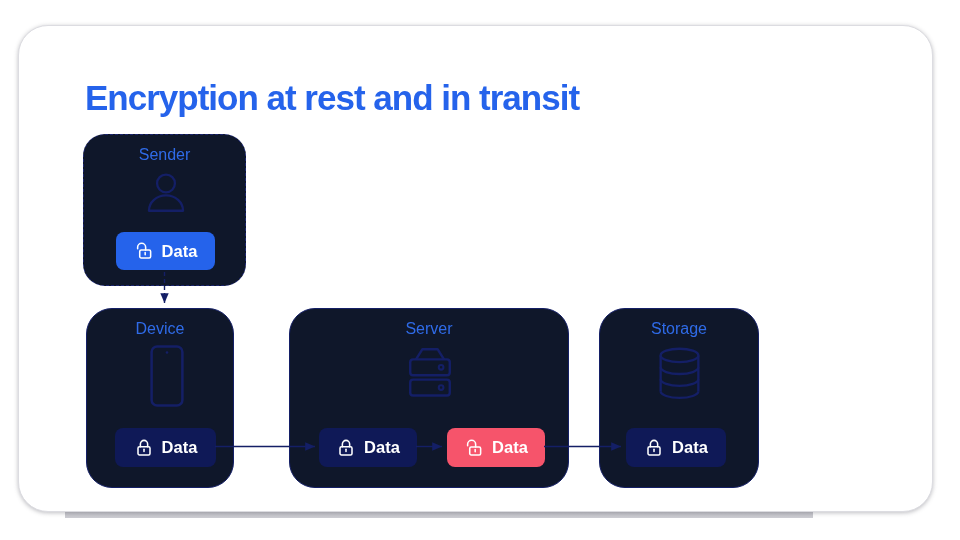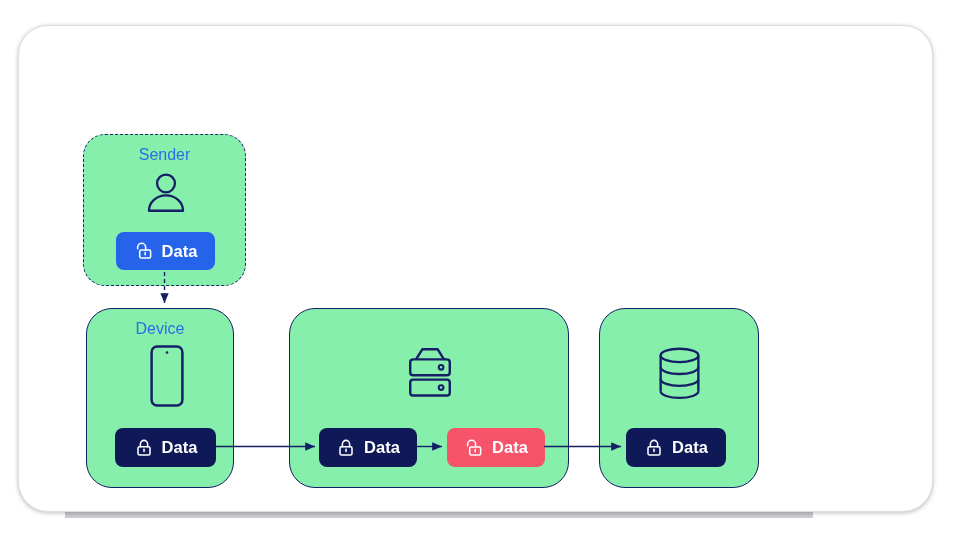--- a/index.html
+++ b/index.html
@@ -19,21 +19,21 @@
   }
 
   .title {
     position: absolute; left: 66px; top: 52px;
     font-size: 35px; font-weight: 700; letter-spacing: -1px;
     color: #2563eb; white-space: nowrap;
   }
 
   .node {
     position: absolute; box-sizing: border-box; border-radius: 26px;
-    background: #86efac;
+    background: #0f172a;
   }
   .node.solid { border: 1.6px solid #141f66; }
   .node.dashed { border: 1.5px dashed #1a2470; border-radius: 22px; }
 
   .node-label {
     position: absolute; top: 11px; left: 0; right: 0; text-align: center;
     font-size: 16px; font-weight: 500; color: #2f6be8;
   }
 
   .node-icon { position: absolute; }
@@ -67,20 +67,21 @@
 </style>
 </head>
 <body>
 
 <div class="stage">
 
   <div class="deck-bar"></div>
 
   <div class="card">
 
+    <div class="title">Encryption at rest and in transit</div>
 
     <div class="node dashed sender-box">
       <div class="node-label">Sender</div>
       <svg class="node-icon person-icon-pos" width="46" height="46" viewBox="0 0 48 48">
         <g fill="none" stroke="#141f66" stroke-width="2.4" stroke-linejoin="round">
           <circle cx="24" cy="13" r="9.3"></circle>
           <path d="M6.2 41.5 A17.8 16 0 0 1 41.8 41.5 Z"></path>
         </g>
       </svg>
       <div class="badge blue sender-badge">
@@ -107,20 +108,21 @@
             <path d="M7 9.6 V6.6 a4 4 0 0 1 8 0 V9.6"></path>
             <rect x="4.4" y="9.6" width="13.2" height="9" rx="1.6"></rect>
             <path d="M11 12.4 V14.9"></path>
           </g>
         </svg>
         <span>Data</span>
       </div>
     </div>
 
     <div class="node solid server-box">
+      <div class="node-label">Server</div>
       <svg class="node-icon server-icon-pos" width="54" height="57" viewBox="0 0 56 58">
         <g fill="none" stroke="#141f66" stroke-width="2.5" stroke-linejoin="round">
           <path d="M13.5 17.5 L20 7 H36 L42.5 17.5"></path>
           <rect x="7.5" y="17.5" width="41" height="16.5" rx="3"></rect>
           <rect x="7.5" y="38.5" width="41" height="16.5" rx="3"></rect>
           <circle cx="39.5" cy="25.75" r="2.4" stroke-width="2.2"></circle>
           <circle cx="39.5" cy="46.75" r="2.4" stroke-width="2.2"></circle>
         </g>
       </svg>
       <div class="badge navy server-badge-enc">
@@ -139,20 +141,21 @@
             <path d="M4 8.6 V6.9 a4.4 4.4 0 0 1 8.8 0 V10"></path>
             <rect x="6.3" y="10" width="12" height="8.6" rx="1.6"></rect>
             <path d="M12.3 12.7 V15"></path>
           </g>
         </svg>
         <span>Data</span>
       </div>
     </div>
 
     <div class="node solid storage-box">
+      <div class="node-label">Storage</div>
       <svg class="node-icon db-icon-pos" width="43" height="53" viewBox="0 0 44 54">
         <g fill="none" stroke="#141f66" stroke-width="2.4">
           <ellipse cx="22" cy="8.5" rx="19.3" ry="6.8"></ellipse>
           <path d="M2.7 8.5 V45.2"></path>
           <path d="M41.3 8.5 V45.2"></path>
           <path d="M2.7 45.2 A19.3 6.8 0 0 0 41.3 45.2"></path>
           <path d="M2.7 20.7 A19.3 6.8 0 0 0 41.3 20.7"></path>
           <path d="M2.7 32.9 A19.3 6.8 0 0 0 41.3 32.9"></path>
         </g>
       </svg>

